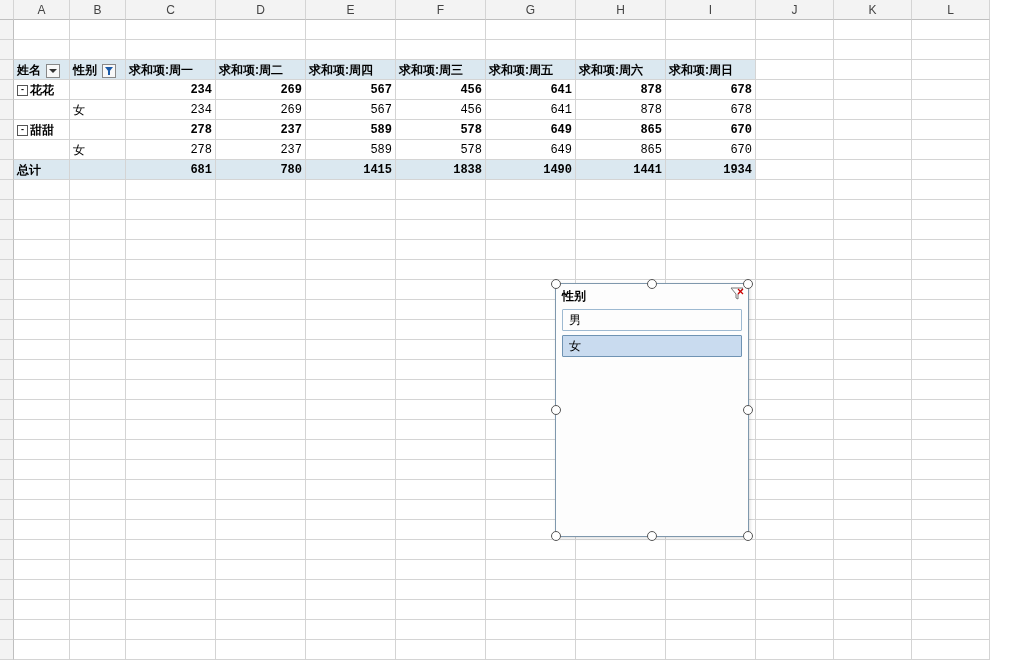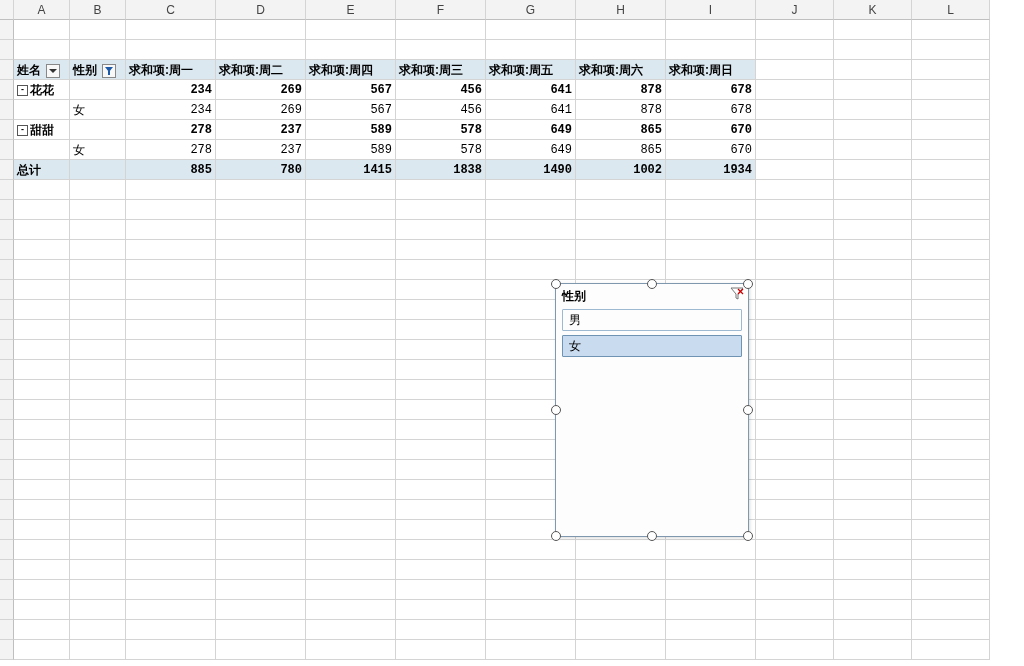--- a/index.html
+++ b/index.html
@@ -653,26 +653,26 @@
       <div class="cell totalrow" style="left: 14px; top: 160px; width: 56px; z-index: 1;"></div>
       <div class="cell totalrow" style="left: 70px; top: 160px; width: 56px; z-index: 1;"></div>
       <div class="cell totalrow" style="left: 126px; top: 160px; width: 90px; z-index: 1;"></div>
       <div class="cell totalrow" style="left: 216px; top: 160px; width: 90px; z-index: 1;"></div>
       <div class="cell totalrow" style="left: 306px; top: 160px; width: 90px; z-index: 1;"></div>
       <div class="cell totalrow" style="left: 396px; top: 160px; width: 90px; z-index: 1;"></div>
       <div class="cell totalrow" style="left: 486px; top: 160px; width: 90px; z-index: 1;"></div>
       <div class="cell totalrow" style="left: 576px; top: 160px; width: 90px; z-index: 1;"></div>
       <div class="cell totalrow" style="left: 666px; top: 160px; width: 90px; z-index: 1;"></div>
       <div class="cell totalrow txt" style="left: 14px; top: 160px; width: 56px; z-index: 2;">总计</div>
-      <div class="cell totalrow num" style="left: 126px; top: 160px; width: 90px; z-index: 2;">885</div>
+      <div class="cell totalrow num" style="left: 126px; top: 160px; width: 90px; z-index: 2;">681</div>
       <div class="cell totalrow num" style="left: 216px; top: 160px; width: 90px; z-index: 2;">780</div>
       <div class="cell totalrow num" style="left: 306px; top: 160px; width: 90px; z-index: 2;">1415</div>
       <div class="cell totalrow num" style="left: 396px; top: 160px; width: 90px; z-index: 2;">1838</div>
       <div class="cell totalrow num" style="left: 486px; top: 160px; width: 90px; z-index: 2;">1490</div>
-      <div class="cell totalrow num" style="left: 576px; top: 160px; width: 90px; z-index: 2;">1002</div>
+      <div class="cell totalrow num" style="left: 576px; top: 160px; width: 90px; z-index: 2;">1441</div>
       <div class="cell totalrow num" style="left: 666px; top: 160px; width: 90px; z-index: 2;">1934</div>
     </div>
 
   <div class="slicer">
     <div class="slicer-title">性别</div>
     <span class="slicer-clear">
       <svg viewBox="0 0 14 14" width="14" height="14">
         <path d="M1 1h12l-5 6v5l-2-1V7z" fill="none" stroke="#777" stroke-width="1"></path>
         <line x1="8" y1="2" x2="13" y2="7" stroke="#c00" stroke-width="1.3"></line>
         <line x1="13" y1="2" x2="8" y2="7" stroke="#c00" stroke-width="1.3"></line>

